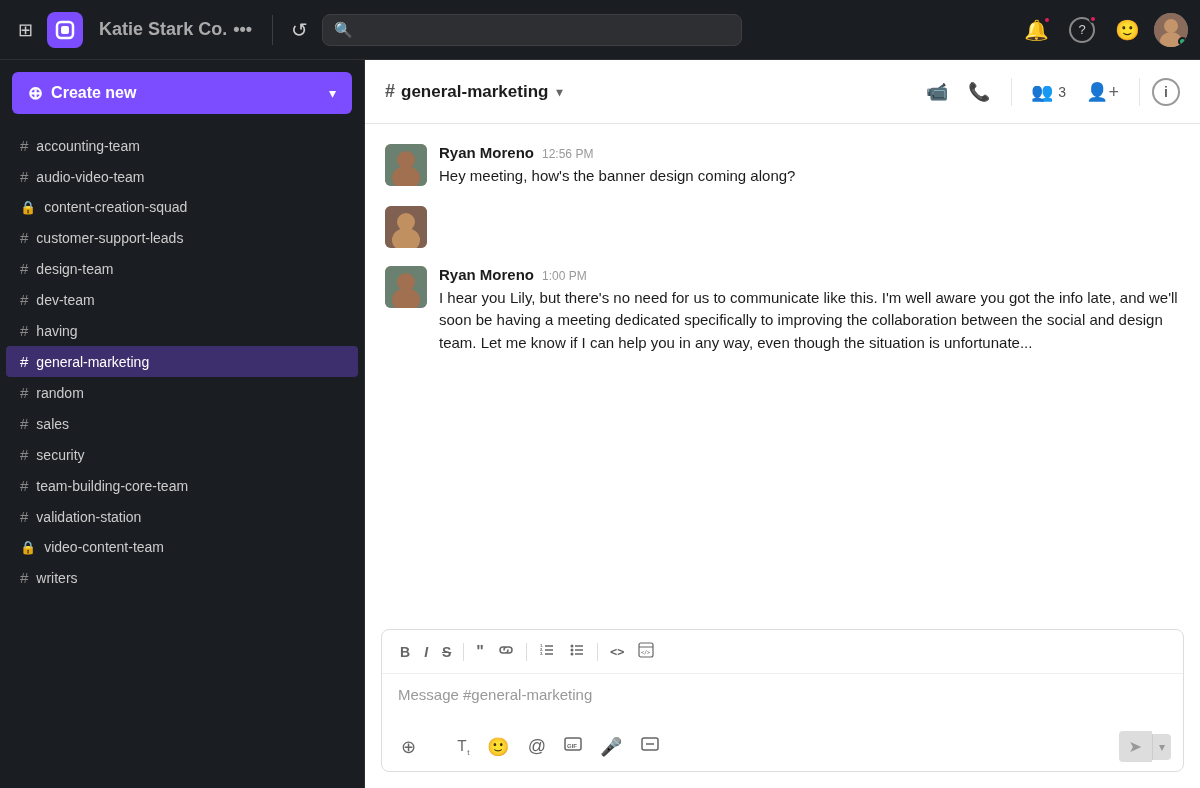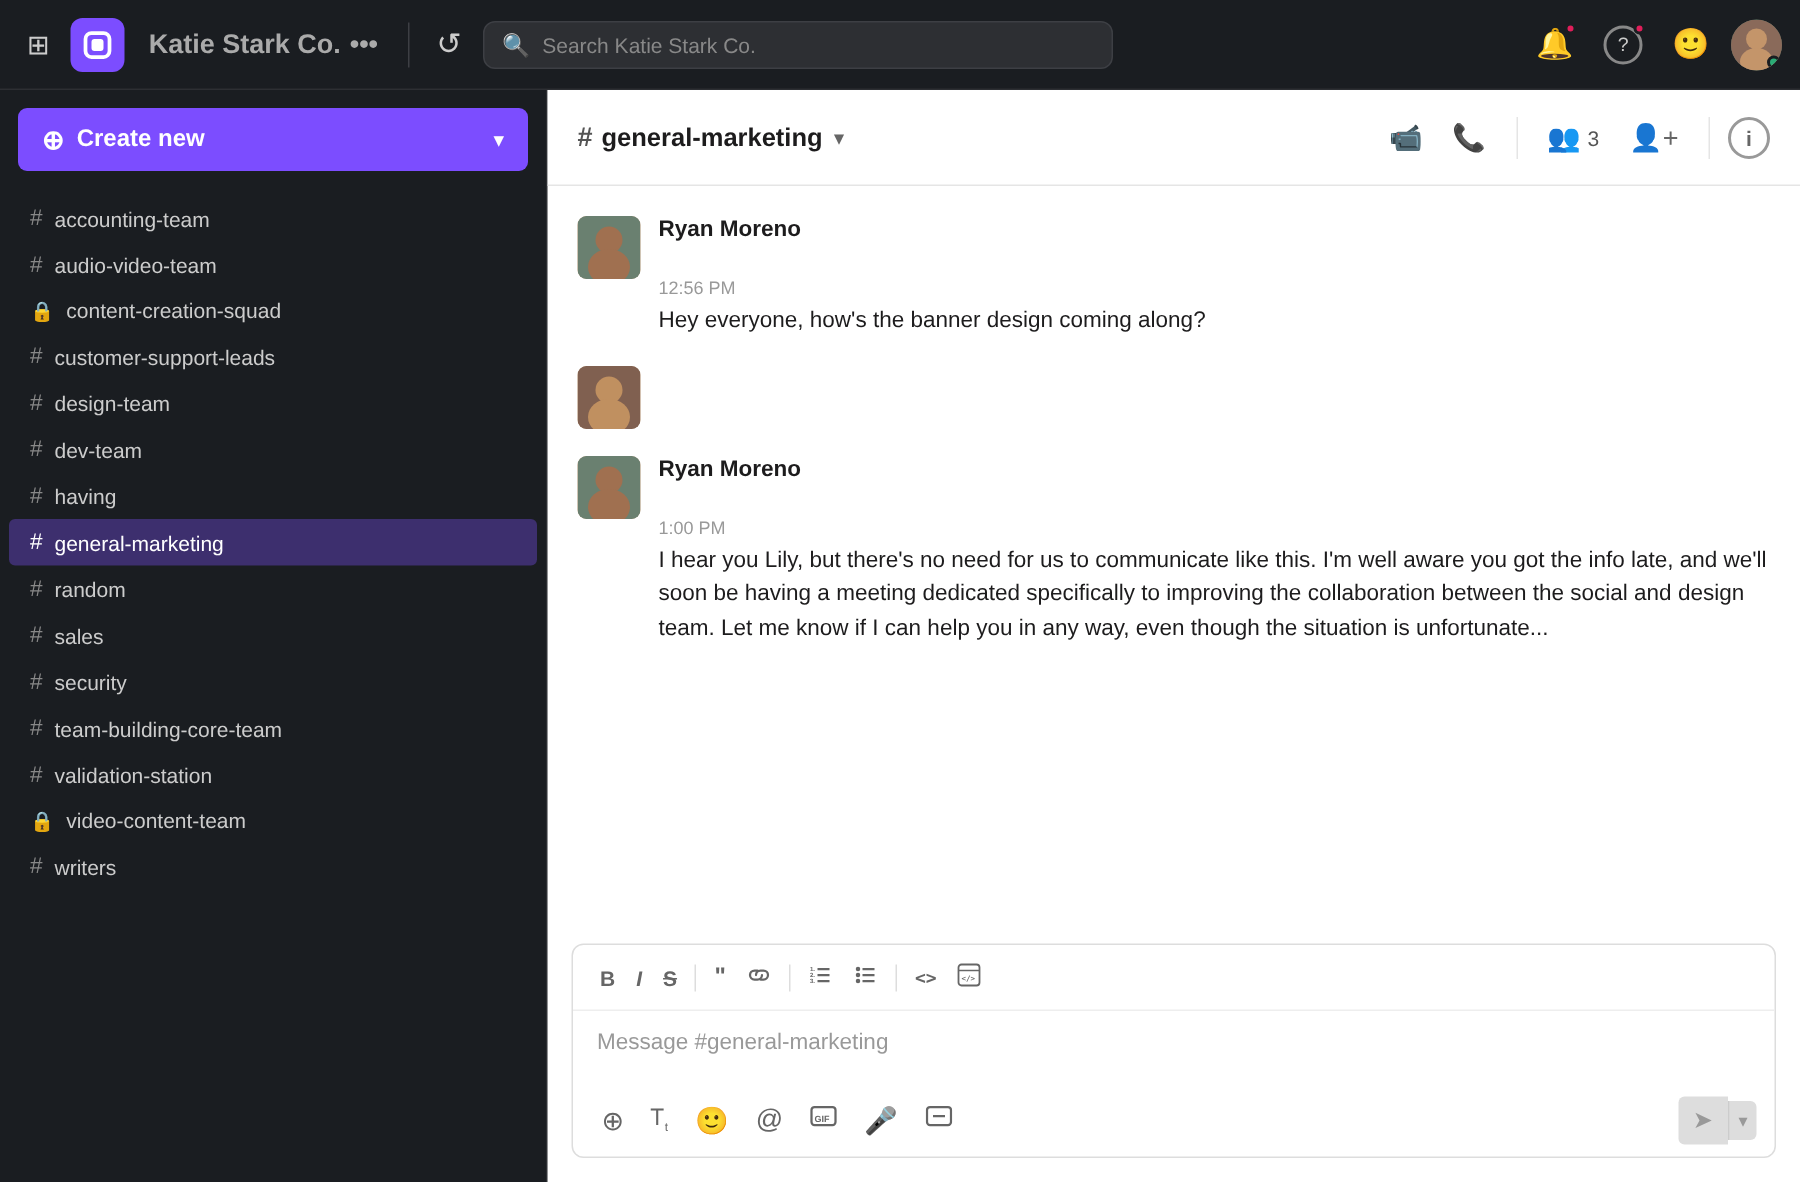--- a/index.html
+++ b/index.html
@@ -56,21 +56,21 @@
     .info-circle { width: 28px; height: 28px; border-radius: 50%; border: 2px solid #999; display: flex; align-items: center; justify-content: center; color: #666; font-size: 14px; font-weight: bold; cursor: pointer; }
 
     
     .messages { flex: 1; overflow-y: auto; padding: 20px 20px; display: flex; flex-direction: column; gap: 18px; }
     .messages::-webkit-scrollbar { width: 6px; }
     .messages::-webkit-scrollbar-thumb { background: #ddd; border-radius: 3px; }
     .message { display: flex; gap: 12px; }
     .avatar { width: 42px; height: 42px; border-radius: 6px; flex-shrink: 0; overflow: hidden; background: #c0a080; }
     .avatar svg { width: 42px; height: 42px; }
     .msg-body { flex: 1; }
-    .msg-header { display: flex; align-items: baseline; gap: 24px; margin-bottom: 4px; flex-direction: column; }
+    .msg-header { display: flex; align-items: baseline; gap: 8px; margin-bottom: 4px; }
     .msg-author { font-weight: 700; font-size: 15px; color: #1d1c1d; }
     .msg-time { font-size: 12px; color: #999; }
     .msg-text { font-size: 15px; color: #1d1c1d; line-height: 1.5; }
 
     
     .input-area { border-top: 1px solid #e5e5e5; padding: 0; background: #fff; flex-shrink: 0; margin: 8px 16px 16px; border: 1px solid #ddd; border-radius: 8px; }
     .input-toolbar { display: flex; align-items: center; gap: 2px; padding: 8px 12px; border-bottom: 1px solid #eee; }
     .toolbar-btn { color: #666; font-size: 14px; cursor: pointer; padding: 4px 6px; border-radius: 3px; font-weight: bold; border: none; background: none; }
     .toolbar-sep { width: 1px; height: 18px; background: #ddd; margin: 0 4px; }
     .input-field { padding: 12px 16px; min-height: 48px; color: #999; font-size: 15px; outline: none; }
@@ -92,21 +92,20 @@
     </svg>
   </div>
   <div class="topbar-workspace">
     <span>Katie Stark Co.</span>
     <span>•••</span>
   </div>
   <div class="topbar-divider"></div>
   <span class="topbar-history">↺</span>
   <div class="topbar-search">
     <span style="color:#888;font-size:15px;">🔍</span>
-    <input type="text" placeholder="Search Katie Stark Co." style="">
   </div>
   <div class="topbar-right">
     <div class="topbar-icon-btn">
       🔔
       <div class="notif-dot"></div>
     </div>
     <div class="topbar-icon-btn">
       <div style="width:26px;height:26px;border-radius:50%;border:2px solid #888;display:flex;align-items:center;justify-content:center;font-size:13px;color:#ccc;">?</div>
       <div class="notif-dot" style="background:#e01e5a;"></div>
     </div>
@@ -225,21 +224,21 @@
           <div class="avatar"><svg width="42" height="42" viewBox="0 0 42 42">
               <rect width="42" height="42" fill="#6a8070"></rect>
               <ellipse cx="21" cy="16" rx="9" ry="9" fill="#a07050"></ellipse>
               <ellipse cx="21" cy="34" rx="14" ry="12" fill="#a07050"></ellipse>
             </svg></div>
           <div class="msg-body">
             <div class="msg-header">
               <span class="msg-author">Ryan Moreno</span>
               <span class="msg-time">12:56 PM</span>
             </div>
-            <div class="msg-text">Hey everyone, how's the banner design coming along?</div>
+            <div class="msg-text">Hey meeting, how's the banner design coming along?</div>
           </div>
         </div>
         <div class="message">
           <div class="avatar"><svg width="42" height="42" viewBox="0 0 42 42">
               <rect width="42" height="42" fill="#806050"></rect>
               <ellipse cx="21" cy="16" rx="9" ry="9" fill="#c09060"></ellipse>
               <ellipse cx="21" cy="34" rx="14" ry="12" fill="#c09060"></ellipse>
             </svg></div>
           <div class="msg-body">
           </div>
@@ -300,21 +299,21 @@
           <svg width="16" height="16" viewBox="0 0 16 16">
               <rect x="1" y="1" width="14" height="14" rx="2" stroke="#666" stroke-width="1.2" fill="none"></rect>
               <line x1="1" y1="5" x2="15" y2="5" stroke="#666" stroke-width="1"></line>
               <text x="3" y="12" font-size="5" fill="#666" font-family="monospace">&lt;/&gt;</text>
             </svg>
         </button>
       </div>
       <div class="input-field" contenteditable="true" id="msg-input" data-placeholder="Message #general-marketing" style="color: rgb(153, 153, 153);"></div>
       <div class="input-bottom">
         <button class="bottom-btn">⊕</button>
-        <button class="bottom-btn" style="font-size:15px;">Ꭲ<sub style="font-size:8px;">t</sub></button>
+        <button class="bottom-btn" style="font-size:15px;margin-left:24px;">Ꭲ<sub style="font-size:8px;">t</sub></button>
         <button class="bottom-btn">🙂</button>
         <button class="bottom-btn">@</button>
         <button class="bottom-btn">
           <svg width="18" height="18" viewBox="0 0 18 18">
               <rect x="1" y="3" width="16" height="12" rx="2" stroke="#666" stroke-width="1.5" fill="none"></rect>
               <text x="3" y="13" font-size="6" fill="#666" font-weight="bold">GIF</text>
             </svg>
         </button>
         <button class="bottom-btn">🎤</button>
         <button class="bottom-btn">

